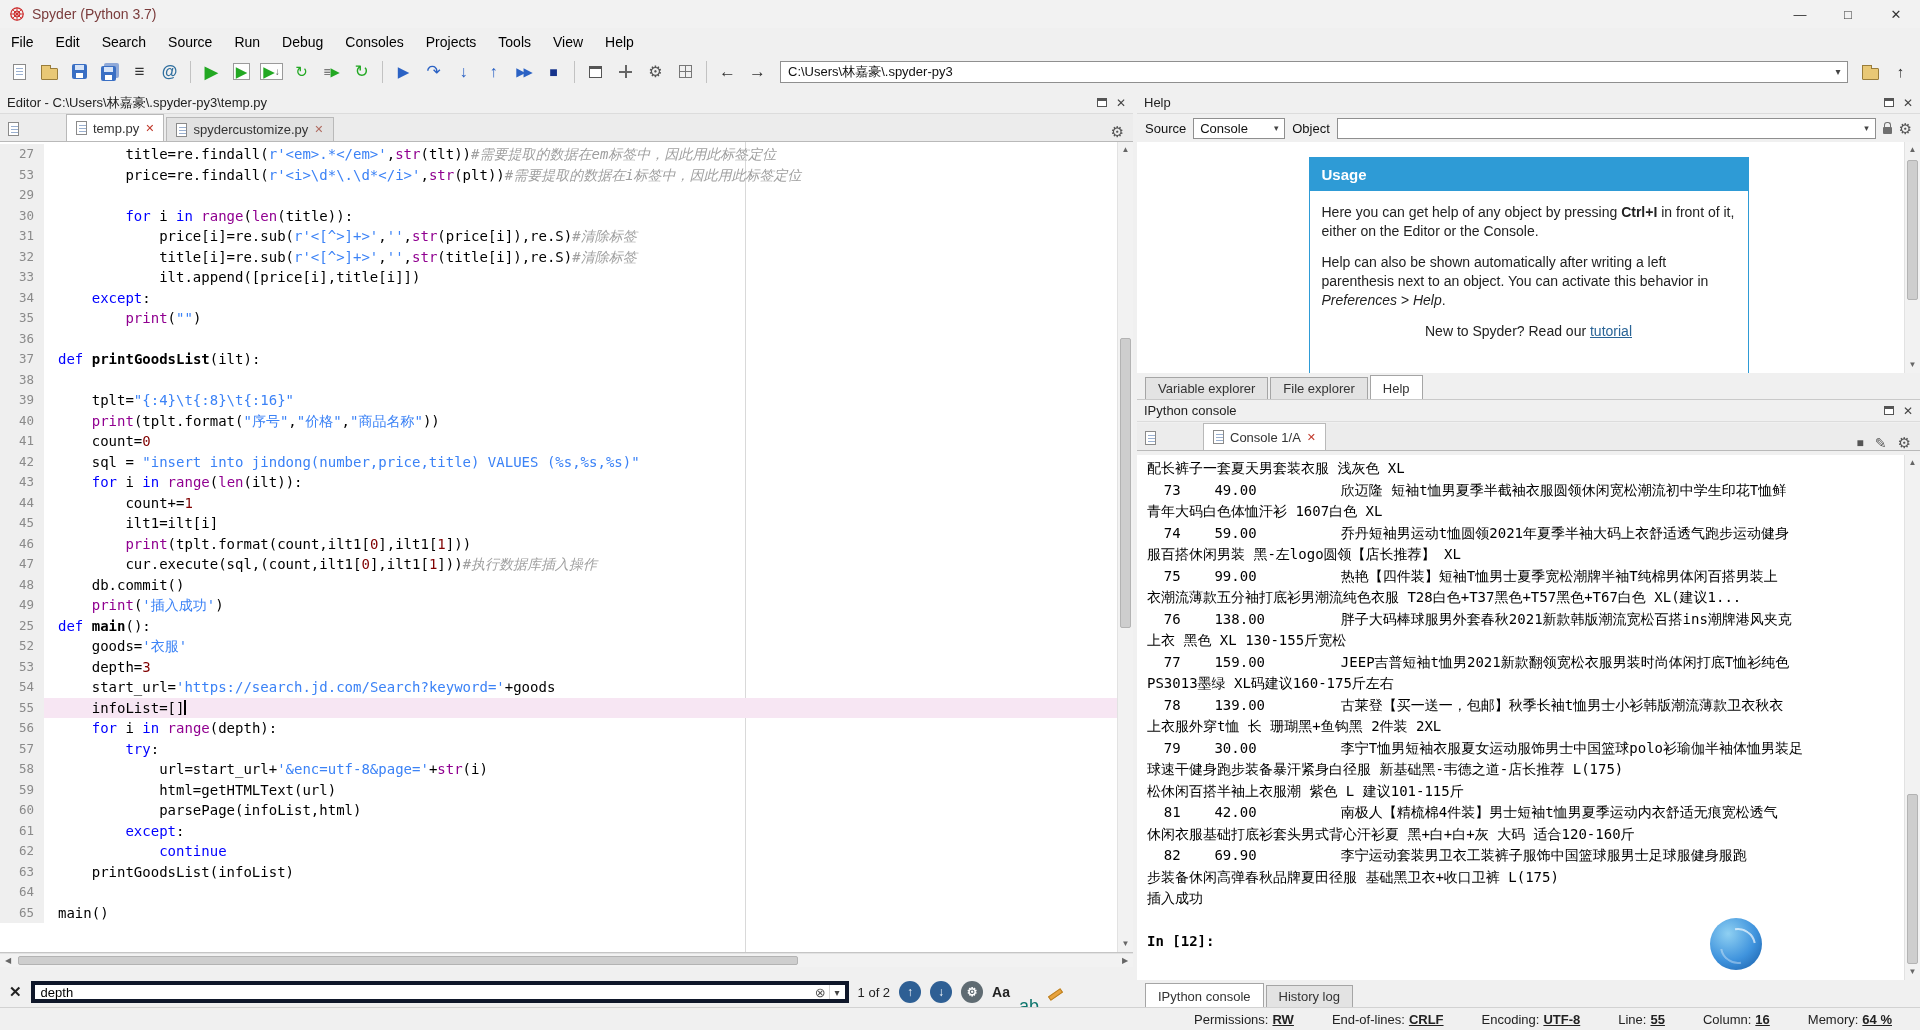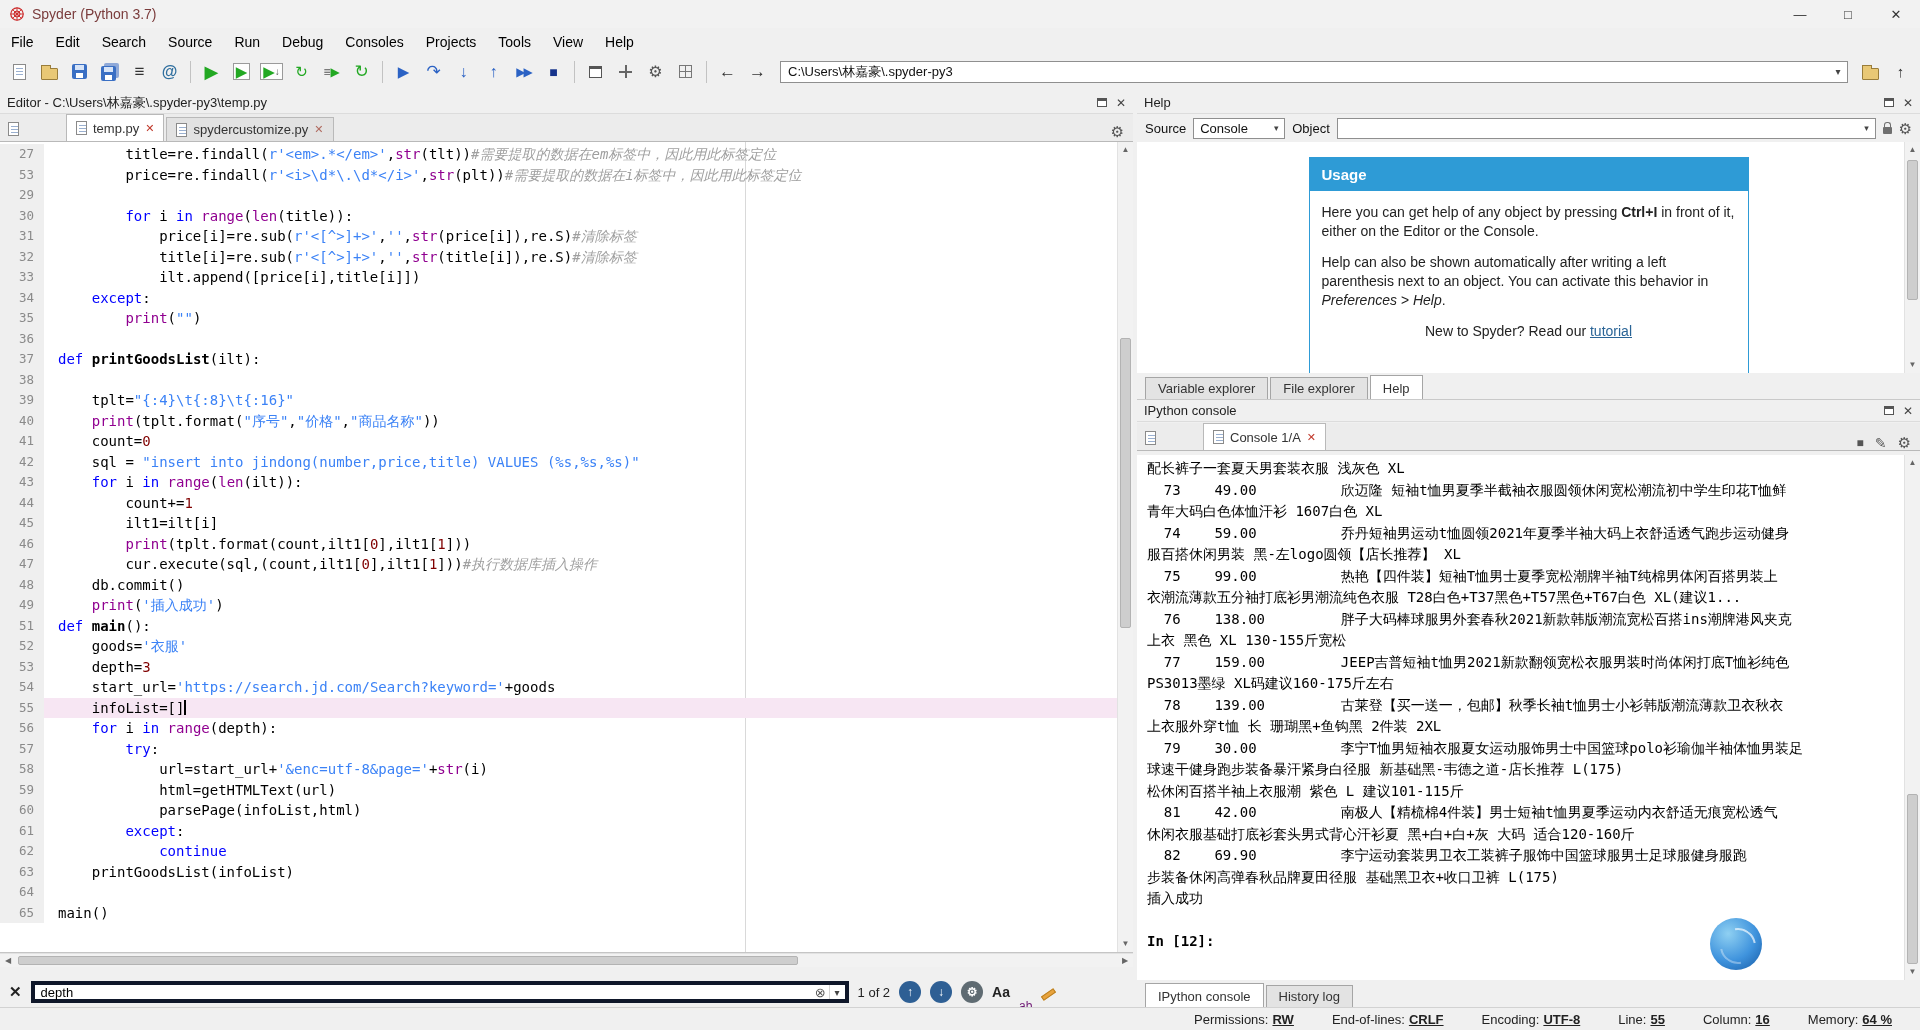--- a/index.html
+++ b/index.html
@@ -88,21 +88,21 @@
   .find-bar { position:absolute; left:0; bottom:0; width:1133px; height:30px; display:flex; align-items:center; gap:9px; padding:0 9px; background:#f0f0f0; }
   .find-close { font-size:15px; color:#222; font-weight:bold; }
   .find-field { width:818px; height:22px; background:#fff; border:4px solid #0f172a; display:flex; align-items:center; }
   .find-field input { flex:1; border:none; outline:none; font-size:13px; padding:0 6px; font-family:"Liberation Sans",sans-serif; background:transparent; }
   .find-clear { color:#555; font-size:13px; padding:0 3px; }
   .find-dd { color:#444; font-size:10px; padding:0 5px; border-left:1px solid #d5d5d5; align-self:stretch; display:flex; align-items:center; }
   .find-matches { font-size:13px; color:#222; }
   .circ-btn { width:22px; height:22px; border-radius:50%; display:flex; align-items:center; justify-content:center; color:#fff; font-size:12px; font-weight:bold; }
   .circ-blue { background:#2e5f94; } .circ-gray { background:#5f6b72; }
   .find-case { font-size:14px; font-weight:bold; color:#222; }
-  .find-words { font-size:12px; color:#701a75; text-decoration:underline;margin-top:28px; }
+  .find-words { font-size:18px; color:#0f766e; text-decoration:underline;margin-top:28px; }
 
   
   .right-dock { position:absolute; top:92px; left:1137px; right:0; bottom:23px; background:#f0f0f0; }
   .src-row { height:28px; background:#f0f0f0; display:flex; align-items:center; gap:7px; padding:0 8px; font-size:13px; }
   .combo { height:21px; background:#fff; border:1px solid #8f8f8f; display:flex; align-items:center; }
   .combo .cb-text { flex:1; padding:0 6px; font-size:13px; white-space:nowrap; }
   .combo .cb-dd { width:16px; text-align:center; color:#444; font-size:9px; }
   .combo.src-combo { width:92px; }
   .combo.obj-combo { flex:1; }
   .help-content { position:absolute; top:50px; left:0; right:0; height:231px; background:#fff; overflow:hidden; }
@@ -312,21 +312,21 @@
           <div class="code-row"><span class="ln">40</span><span class="src"><span>    </span><span class="t-b">print</span><span>(tplt.format(</span><span class="t-s">"序号"</span><span>,</span><span class="t-s">"价格"</span><span>,</span><span class="t-s">"商品名称"</span><span>))</span></span></div>
           <div class="code-row"><span class="ln">41</span><span class="src"><span>    count=</span><span class="t-n">0</span></span></div>
           <div class="code-row"><span class="ln">42</span><span class="src"><span>    sql = </span><span class="t-s">"insert into jindong(number,price,title) VALUES (%s,%s,%s)"</span></span></div>
           <div class="code-row"><span class="ln">43</span><span class="src"><span>    </span><span class="t-k">for</span><span> i </span><span class="t-k">in</span><span> </span><span class="t-b">range</span><span>(</span><span class="t-b">len</span><span>(ilt)):</span></span></div>
           <div class="code-row"><span class="ln">44</span><span class="src"><span>        count+=</span><span class="t-n">1</span></span></div>
           <div class="code-row"><span class="ln">45</span><span class="src"><span>        ilt1=ilt[i]</span></span></div>
           <div class="code-row"><span class="ln">46</span><span class="src"><span>        </span><span class="t-b">print</span><span>(tplt.format(count,ilt1[</span><span class="t-n">0</span><span>],ilt1[</span><span class="t-n">1</span><span>]))</span></span></div>
           <div class="code-row"><span class="ln">47</span><span class="src"><span>        cur.execute(sql,(count,ilt1[</span><span class="t-n">0</span><span>],ilt1[</span><span class="t-n">1</span><span>]))</span><span class="t-c">#执行数据库插入操作</span></span></div>
           <div class="code-row"><span class="ln">48</span><span class="src"><span>    db.commit()</span></span></div>
           <div class="code-row"><span class="ln">49</span><span class="src"><span>    </span><span class="t-b">print</span><span>(</span><span class="t-s">'插入成功'</span><span>)</span></span></div>
-          <div class="code-row"><span class="ln">51</span><span class="src"><span class="t-k">def</span><span> </span><span class="t-d">main</span><span>():</span></span></div>
+          <div class="code-row"><span class="ln">25</span><span class="src"><span class="t-k">def</span><span> </span><span class="t-d">main</span><span>():</span></span></div>
           <div class="code-row"><span class="ln">52</span><span class="src"><span>    goods=</span><span class="t-s">'衣服'</span></span></div>
           <div class="code-row"><span class="ln">53</span><span class="src"><span>    depth=</span><span class="t-n">3</span></span></div>
           <div class="code-row"><span class="ln">54</span><span class="src"><span>    start_url=</span><span class="t-s">'https://search.jd.com/Search?keyword='</span><span>+goods</span></span></div>
           <div class="code-row current"><span class="ln">55</span><span class="src"><span>    infoList=[]</span><span class="caret"></span></span></div>
           <div class="code-row"><span class="ln">56</span><span class="src"><span>    </span><span class="t-k">for</span><span> i </span><span class="t-k">in</span><span> </span><span class="t-b">range</span><span>(depth):</span></span></div>
           <div class="code-row"><span class="ln">57</span><span class="src"><span>        </span><span class="t-k">try</span><span>:</span></span></div>
           <div class="code-row"><span class="ln">58</span><span class="src"><span>            url=start_url+</span><span class="t-s">'&amp;enc=utf-8&amp;page='</span><span>+</span><span class="t-b">str</span><span>(i)</span></span></div>
           <div class="code-row"><span class="ln">59</span><span class="src"><span>            html=getHTMLText(url)</span></span></div>
           <div class="code-row"><span class="ln">60</span><span class="src"><span>            parsePage(infoList,html)</span></span></div>
           <div class="code-row"><span class="ln">61</span><span class="src"><span>        </span><span class="t-k">except</span><span>:</span></span></div>

